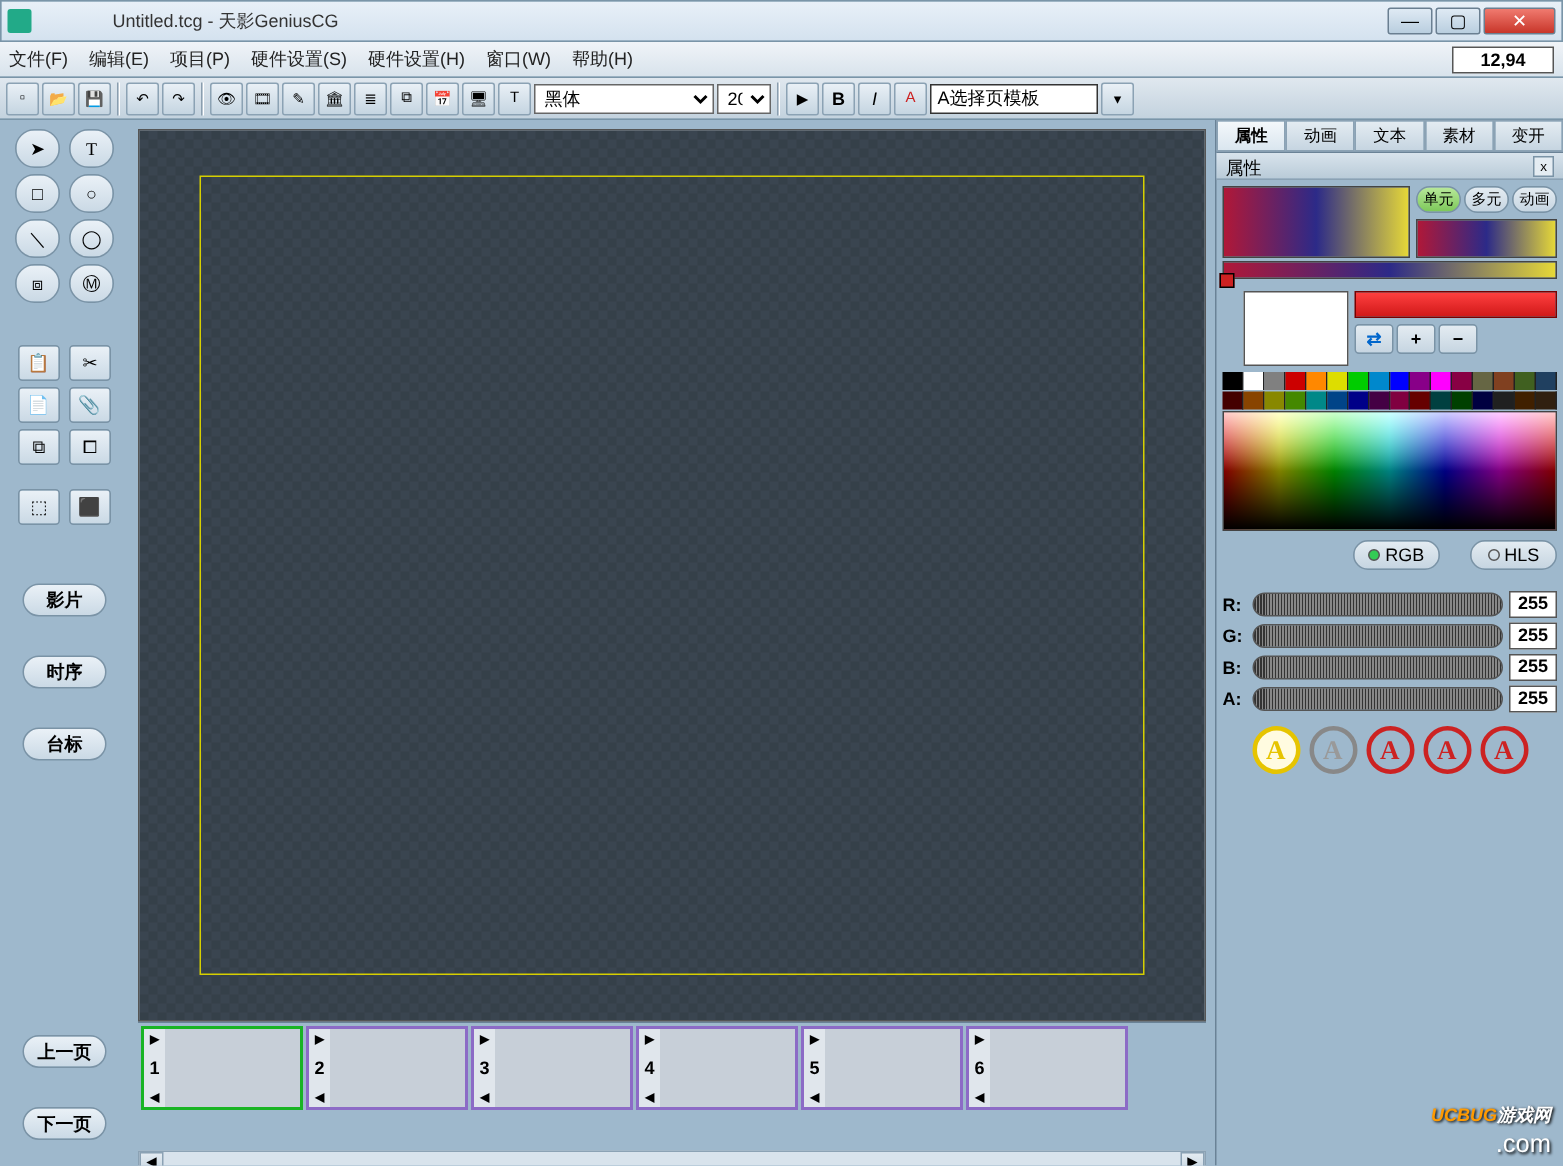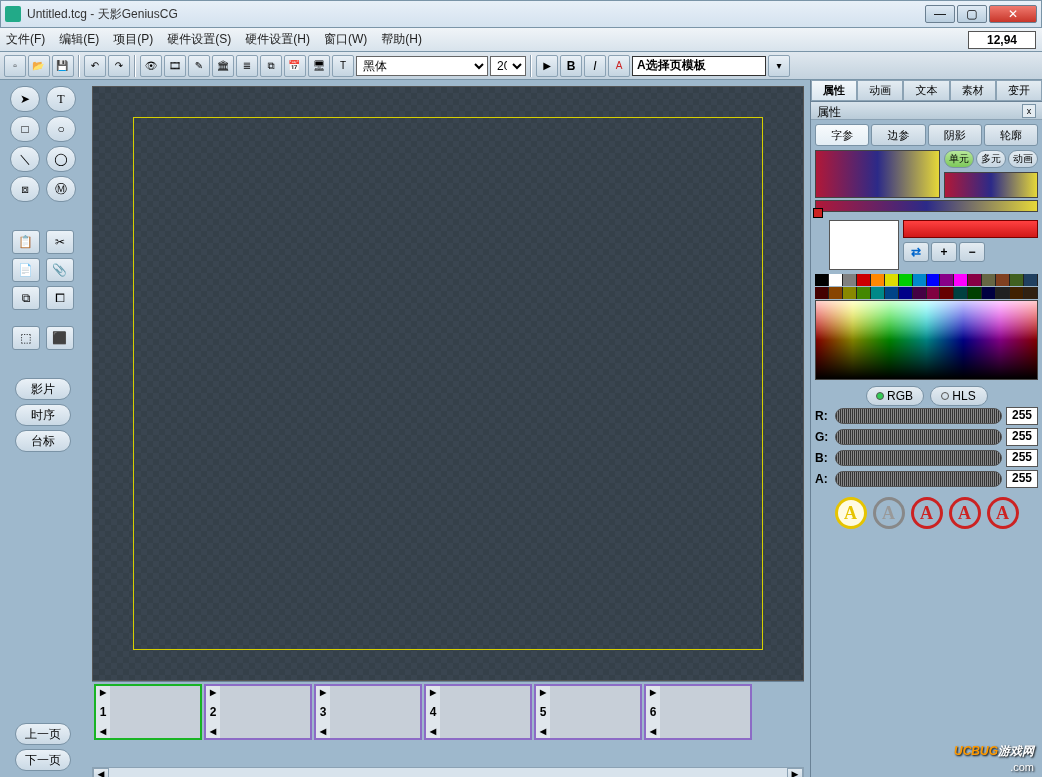--- a/index.html
+++ b/index.html
@@ -1,46 +1,46 @@
 <!DOCTYPE html>
 <html><head>
 <meta charset="utf-8">
 <style>
 * { box-sizing: border-box; margin: 0; padding: 0; font-family: "Microsoft YaHei", SimSun, Arial, sans-serif; font-size: 12px; }
 body { width: 1042px; height: 777px; background: #9eb8cc; overflow: hidden; position: relative; }
 
 
-.titlebar { height: 28px; background: linear-gradient(#e8f0f8,#d4e2ef); display: flex; align-items: center; padding: 0 4px; border: 1px solid #7a95a8; }
+.titlebar { height: 28px; background: linear-gradient(#e8f0f8,#d4e2ef); display: flex; align-items: center; padding: 0 4px; border: 1px solid #7a95a8; gap: 48px; }
 .titlebar .app-icon { width: 16px; height: 16px; background: #2a8; border-radius: 2px; margin-right: 6px; }
 .titlebar .title-text { flex: 1; color: #333; }
 .win-btns { display: flex; gap: 2px; }
 .win-btn { width: 30px; height: 18px; background: linear-gradient(#dfeaf4,#b9cedf); border: 1px solid #6a7f91; border-radius: 2px; display:flex;align-items:center;justify-content:center; }
 .win-btn.close { background: linear-gradient(#f07a6f,#c8362a); color:#fff; width:48px; }
 
 
 .menubar { height: 24px; background: linear-gradient(#f0f4f8,#d8e3ec); border-bottom: 1px solid #7a95a8; display:flex; align-items:center; padding: 0 6px; gap:14px; }
 .menubar span { color:#222; }
 .coord-box { margin-left:auto; background:#fff; border:1px solid #555; padding:1px 18px; font-weight:bold; }
 
 
 .toolbar { height: 28px; background: linear-gradient(#e0e8ef,#c3d2de); border-bottom:1px solid #7a95a8; display:flex; align-items:center; padding:0 4px; gap:2px; }
 .tbtn { width:22px; height:22px; background: linear-gradient(#e9f0f6,#c5d5e1); border:1px solid #8ba2b4; border-radius:2px; display:flex;align-items:center;justify-content:center; font-size:10px; }
 .tsep { width:2px; height:22px; border-left:1px solid #8a9eaf; border-right:1px solid #fff; margin:0 2px; }
 .tselect { height:20px; background:#fff; border:1px solid #666; font-size:12px; padding:0 2px; }
-.tselect.font { width:132px; }
+.tselect.font { width:120px; }
 .tselect.size { width:36px; }
-.template-box { height:20px; background:#fff; border:1px solid #333; padding:0 4px; width:134px; font-weight:bold; }
+.template-box { height:20px; background:#fff; border:1px solid #333; padding:0 4px; width:112px; font-weight:normal; }
 
 
 .main { display:flex; height: calc(100% - 28px - 24px - 28px); }
 .left-tools { width: 86px; background:#9eb8cc; padding:6px; display:flex; flex-direction:column; gap:4px; }
 .tool-row { display:flex; gap:6px; justify-content:center; }
 .tool-btn { width:30px; height:26px; background:linear-gradient(#eaf1f7,#cad9e5); border:1px solid #7a93a6; border-radius:13px; display:flex;align-items:center;justify-content:center; font-family:serif; }
 .tool-btn.sq { border-radius:3px; width:28px; height:24px; }
-.side-btn { width:56px; height:22px; margin:0 auto; background:linear-gradient(#eaf1f7,#cad9e5); border:1px solid #7a93a6; border-radius:11px; display:flex;align-items:center;justify-content:center; }
+.side-btn { width:56px; height:22px; margin:11px auto; background:linear-gradient(#eaf1f7,#cad9e5); border:1px solid #7a93a6; border-radius:11px; display:flex;align-items:center;justify-content:center;font-weight:bold; }
 
 .canvas-wrap { flex:1; display:flex; flex-direction:column; background:#9eb8cc; }
 .canvas-area { flex:1; position:relative; background:#9eb8cc; padding:6px; }
 .canvas-outer { width:100%; height:calc(100% - 90px); background:repeating-conic-gradient(#3a4550 0 25%, #354049 0 50%) 0 0/12px 12px; border:1px solid #555; position:relative; }
 .canvas-inner { position:absolute; top:30px; left:40px; right:40px; bottom:30px; border:1px solid #d6cf00; }
 
 .timeline { height:86px; display:flex; background:#9eb8cc; border-top:1px solid #6a8296; }
 .tl-left { width:76px; padding:2px; display:flex; flex-direction:column; gap:1px; }
 .tl-left-btn { height:20px; background:linear-gradient(#eaf1f7,#cad9e5); border:1px solid #7a93a6; display:flex;align-items:center;justify-content:center; font-size:11px; }
 .tl-strip { flex:1; display:flex; gap:2px; padding:2px; overflow:hidden; align-items:flex-start; }
@@ -76,39 +76,39 @@
 .single-lbl { position:absolute; left:-14px; top:2px; width:12px; font-size:10px; line-height:12px; text-align:center;margin-left:44px; }
 .red-bar { flex:1; height:18px; background:linear-gradient(#ff4040,#d01818); border:1px solid #700; }
 .util-btns { display:flex; gap:2px; margin-top:4px;}
 .util-btn { width:26px; height:20px; background:linear-gradient(#e4ecf2,#c6d5e1); border:1px solid #7a93a6; border-radius:3px; display:flex;align-items:center;justify-content:center; font-weight:bold;}
 
 .palette-row { display:flex; height:12px; margin-bottom:1px;}
 .palette-row div { flex:1; border-right:1px solid #222; }
 .spectrum { height:80px; background: linear-gradient(to bottom, rgba(255,255,255,0) 0%, #000 100%), linear-gradient(90deg,#f00,#ff0,#0f0,#0ff,#00f,#f0f,#f00); border:1px solid #444; margin-bottom:6px; position:relative;}
 .spectrum:before{content:"";position:absolute;top:0;left:0;right:0;height:50%;background:linear-gradient(rgba(255,255,255,0.8),transparent);}
 
-.mode-btns { display:flex; gap:6px; justify-content:center; margin-bottom:1px;}
+.mode-btns { display:flex; gap:20px; justify-content:flex-end; margin-bottom:14px;}
 .mode-btn { width:58px; height:20px; background:linear-gradient(#e4ecf2,#c6d5e1); border:1px solid #7a93a6; border-radius:10px; display:flex;align-items:center;justify-content:center; gap:3px;}
 .mode-btn .dot{ width:8px;height:8px;border-radius:50%;border:1px solid #555;}
 .mode-btn.active .dot{background:#3c5;}
 
 .slider-row { display:flex; align-items:center; gap:4px; margin-bottom:3px;}
 .slider-lbl { width:16px; font-weight:bold; }
 .slider-track { flex:1; height:16px; background:repeating-linear-gradient(90deg,#333 0 1px,#888 1px 2px); border:1px solid #555; border-radius:8px;}
 .slider-val { width:32px; height:18px; background:#fff; border:1px solid #555; text-align:center; font-weight:bold;}
 
 .a-circles { display:flex; gap:6px; justify-content:center; padding:6px 0;}
 .a-circle { width:32px; height:32px; border-radius:50%; border:3px solid #888; display:flex;align-items:center;justify-content:center; font-family:serif; font-weight:bold; font-size:18px;}
 .a-circle.y{ color:#e6c400; border-color:#e6c400; background:#fffbe0;}
 .a-circle.g{ color:#999; }
 .a-circle.r{ color:#c22; border-color:#c22;}
 
 .watermark { position:absolute; right:8px; bottom:4px; color:#fff; font-style:italic; font-weight:bold; font-size:22px; text-shadow:1px 1px 2px #000;}
 .watermark .uc{color:#ff9a00;}
-.watermark .dom{font-size:11px;display:block;text-align:right;font-style:normal;font-weight:normal;}
+.watermark .dom{font-size:17px;display:block;text-align:right;font-style:normal;font-weight:normal;}
 
 .hscroll { height:16px; background:#d8e3ec; border:1px solid #8ba2b4; display:flex; }
 .hscroll .arrow { width:16px; background:linear-gradient(#e4ecf2,#c6d5e1); border:1px solid #8ba2b4; text-align:center; font-size:9px;}
 .hscroll .track { flex:1; }
 </style>
 </head>
 <body>
 
 <div class="titlebar">
   <div class="app-icon"></div>
@@ -274,26 +274,20 @@
         <div class="rp-tab">动画</div>
         <div class="rp-tab">文本</div>
         <div class="rp-tab">素材</div>
         <div class="rp-tab">变开</div>
       </div>
     <div class="rp-title">
       <span>属性</span>
       <div class="x">x</div>
     </div>
     <div class="rp-body">
-      <div class="sub-tabs" id="sub-tabs">
-          <div class="sub-tab active">字参</div>
-          <div class="sub-tab">边参</div>
-          <div class="sub-tab">阴影</div>
-          <div class="sub-tab">轮廓</div>
-        </div>
 
       <div style="display:flex; gap:4px;">
         <div class="grad-box" style="flex:2"></div>
         <div style="flex:1;display:flex;flex-direction:column;gap:2px;">
           <div class="mini-btns" id="mini-btns">
               <div class="mini-btn green">单元</div>
               <div class="mini-btn">多元</div>
               <div class="mini-btn">动画</div>
             </div>
           <div class="grad-box" style="height:26px"></div>

